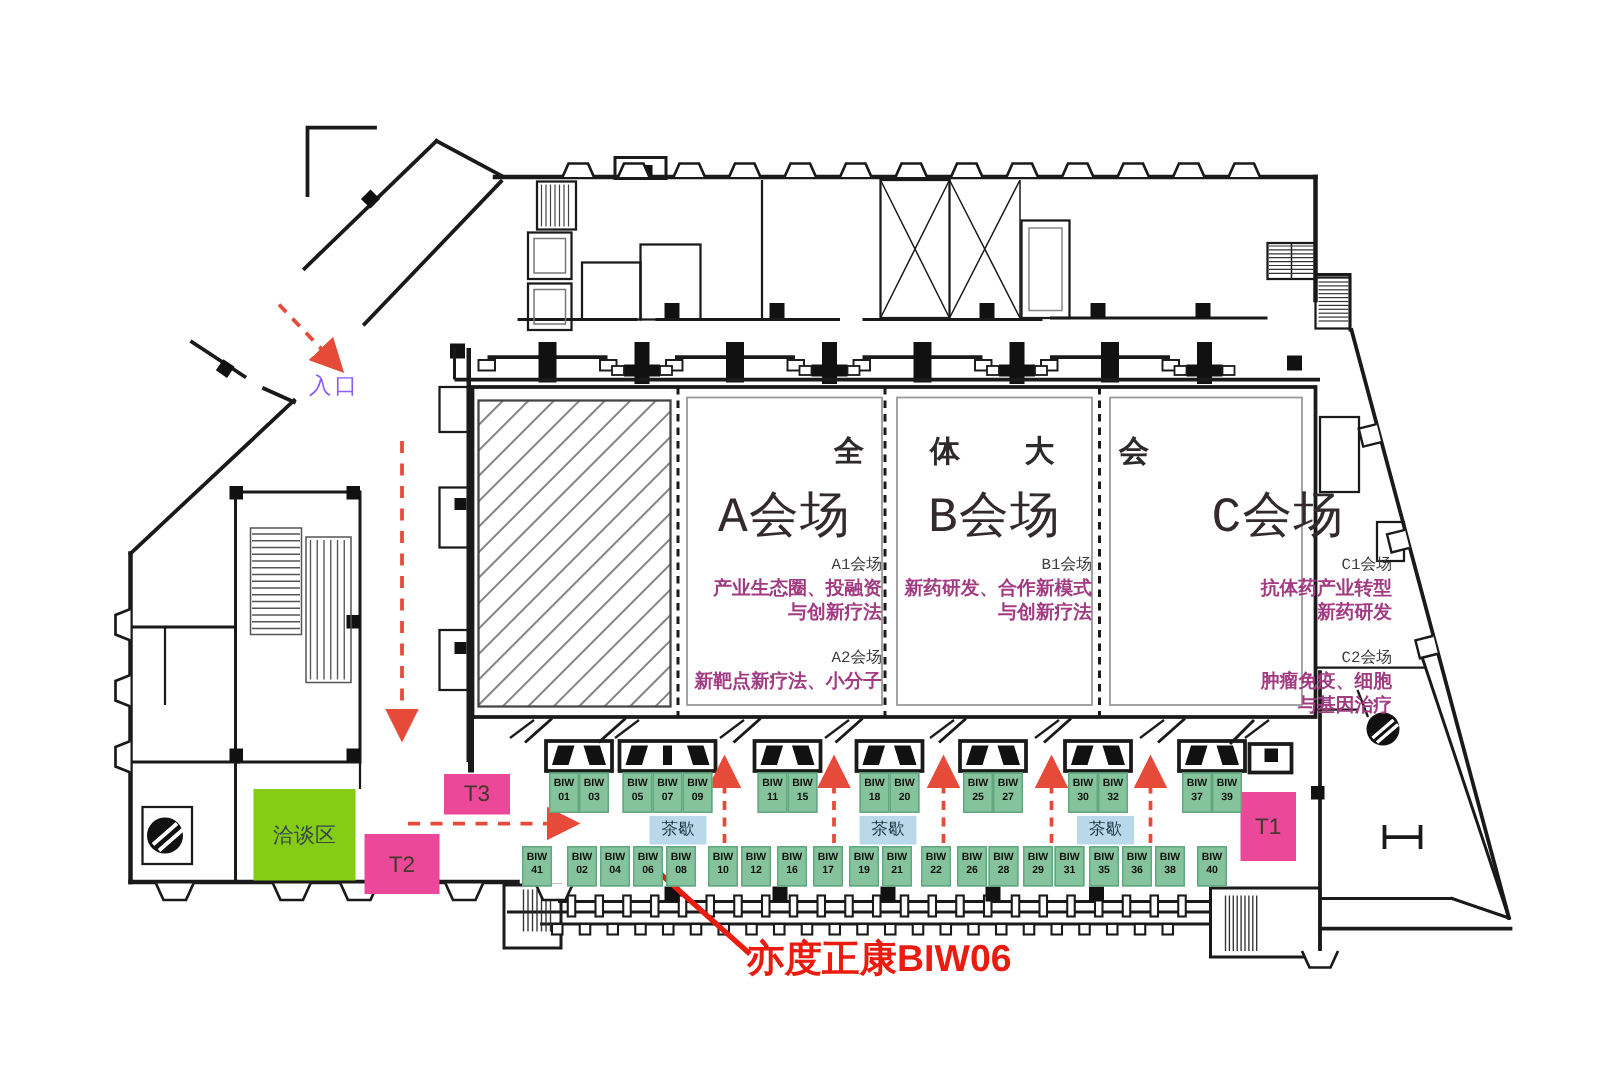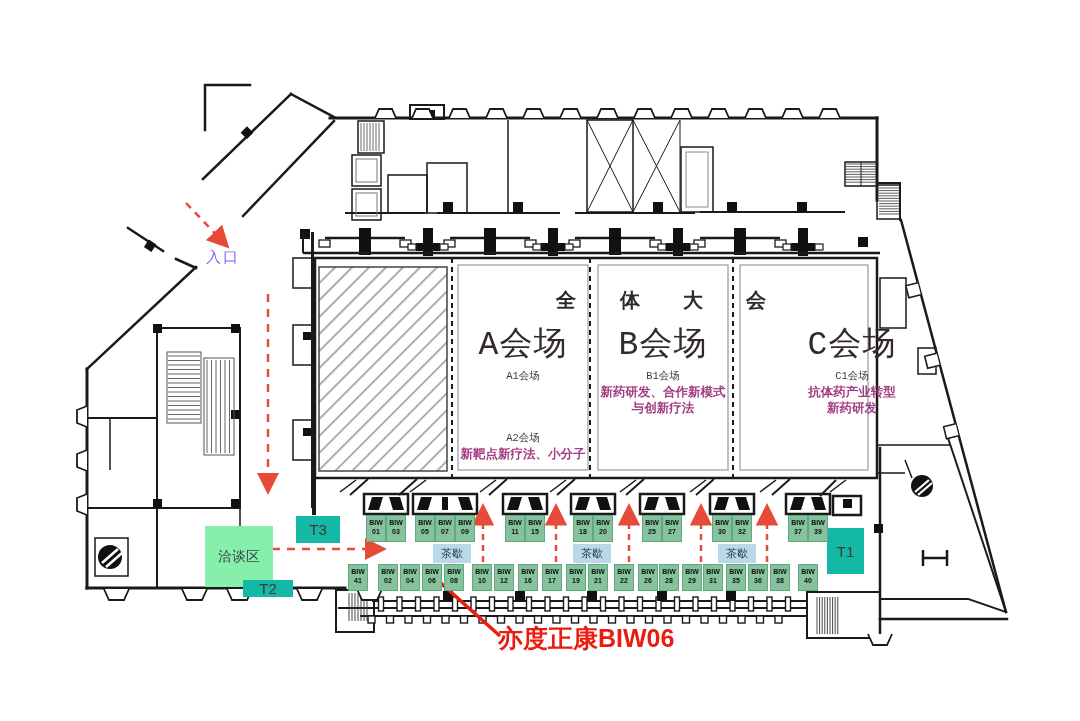--- a/index.html
+++ b/index.html
@@ -7,38 +7,38 @@
         font-family:"Liberation Sans","DejaVu Sans",sans-serif;}
   #plan svg{position:absolute;left:0;top:0;}
   
   .booth{position:absolute;width:20px;height:27px;background:#84c39b;border:1px solid #63a780;
          box-sizing:border-box;text-align:center;font-size:7px;font-weight:700;color:#101010;
          line-height:1.35;padding-top:2px;z-index:6;}
   
   .tea{position:absolute;width:38px;height:19px;background:#b9d9eb;color:#16323c;
        font-size:11px;text-align:center;line-height:19px;z-index:6;}
   
-  .troom{position:absolute;background:#14b8a6;color:#43392a;display:flex;align-items:center;
+  .troom{position:absolute;background:#ec4899;color:#43392a;display:flex;align-items:center;
          justify-content:center;font-size:15px;z-index:5;}
   #t1{left:827px;top:528px;width:37px;height:46px;}
-  #t2{left:243px;top:580px;width:50px;height:17px;}
+  #t2{left:243px;top:556px;width:50px;height:40px;}
   #t3{left:296px;top:516px;width:44px;height:27px;}
   
-  .negotiation{position:absolute;left:169px;top:526px;width:68px;height:61px;background:#86efac;
-         color:#37474f;display:flex;align-items:center;justify-content:center;font-size:14px;z-index:5;margin-left:36px;}
+  .negotiation{position:absolute;left:169px;top:526px;width:68px;height:61px;background:#84cc16;
+         color:#37474f;display:flex;align-items:center;justify-content:center;font-size:14px;z-index:5;}
   
   .entrance-label{position:absolute;left:206px;top:248px;font-size:15px;color:#8b5cf6;z-index:5;letter-spacing:2px;}
   
   .plenary-char{position:absolute;top:287px;transform:translateX(-50%);font-size:20px;font-weight:600;
          color:#2e2a2b;background:#fff;padding:0 4px;z-index:7;}
   
   .hall{position:absolute;top:265px;height:205px;z-index:6;font-family:Liberation Mono, monospace;}
   .hall-title{position:absolute;top:56px;left:0;right:0;text-align:center;font-size:33px;
          color:#332a2d;letter-spacing:1px;}
-  .session{position:absolute;left:0;right:0;text-align:center;}
+  .session{position:absolute;left:0;right:0;text-align:right;}
   .session-id{font-size:10.5px;color:#3c3c3c;margin-bottom:2px;}
   .session-topic{font-size:12.5px;font-weight:600;color:#a23c82;line-height:1.28;}
   .s1{top:104px;} .s2{top:166px;}
   
   .annotation{position:absolute;left:498px;top:622px;font-size:25px;font-weight:700;color:#ea1b0f;z-index:8;}
 </style>
 </head>
 <body>
 
 <div id="plan">
@@ -431,20 +431,24 @@
   <span class="plenary-char" style="left:566px">全</span>
   <span class="plenary-char" style="left:630px">体</span>
   <span class="plenary-char" style="left:693px">大</span>
   <span class="plenary-char" style="left:756px">会</span>
 
   <div id="halls">
       <div class="hall" style="left: 458px; width: 130px;">
         <div class="hall-title">A会场</div>
         <div class="session s1">
           <div class="session-id">A1会场</div>
+          <div class="session-topic">
+            <div>产业生态圈、投融资</div>
+            <div>与创新疗法</div>
+          </div>
         </div>
         <div class="session s2">
           <div class="session-id">A2会场</div>
           <div class="session-topic">
             <div>新靶点新疗法、小分子</div>
           </div>
         </div>
       </div>
       <div class="hall" style="left: 598px; width: 130px;">
         <div class="hall-title">B会场</div>
@@ -458,20 +462,27 @@
       </div>
       <div class="hall" style="left: 740px; width: 152px; margin-left: 36px;">
         <div class="hall-title">C会场</div>
         <div class="session s1">
           <div class="session-id">C1会场</div>
           <div class="session-topic">
             <div>抗体药产业转型</div>
             <div>新药研发</div>
           </div>
         </div>
+        <div class="session s2">
+          <div class="session-id">C2会场</div>
+          <div class="session-topic">
+            <div>肿瘤免疫、细胞</div>
+            <div>与基因治疗</div>
+          </div>
+        </div>
       </div>
     </div>
 
   <div class="negotiation">洽谈区</div>
 
   <div id="t1" class="troom">T1</div>
   <div id="t2" class="troom">T2</div>
   <div id="t3" class="troom">T3</div>
 
   <div id="booths">

